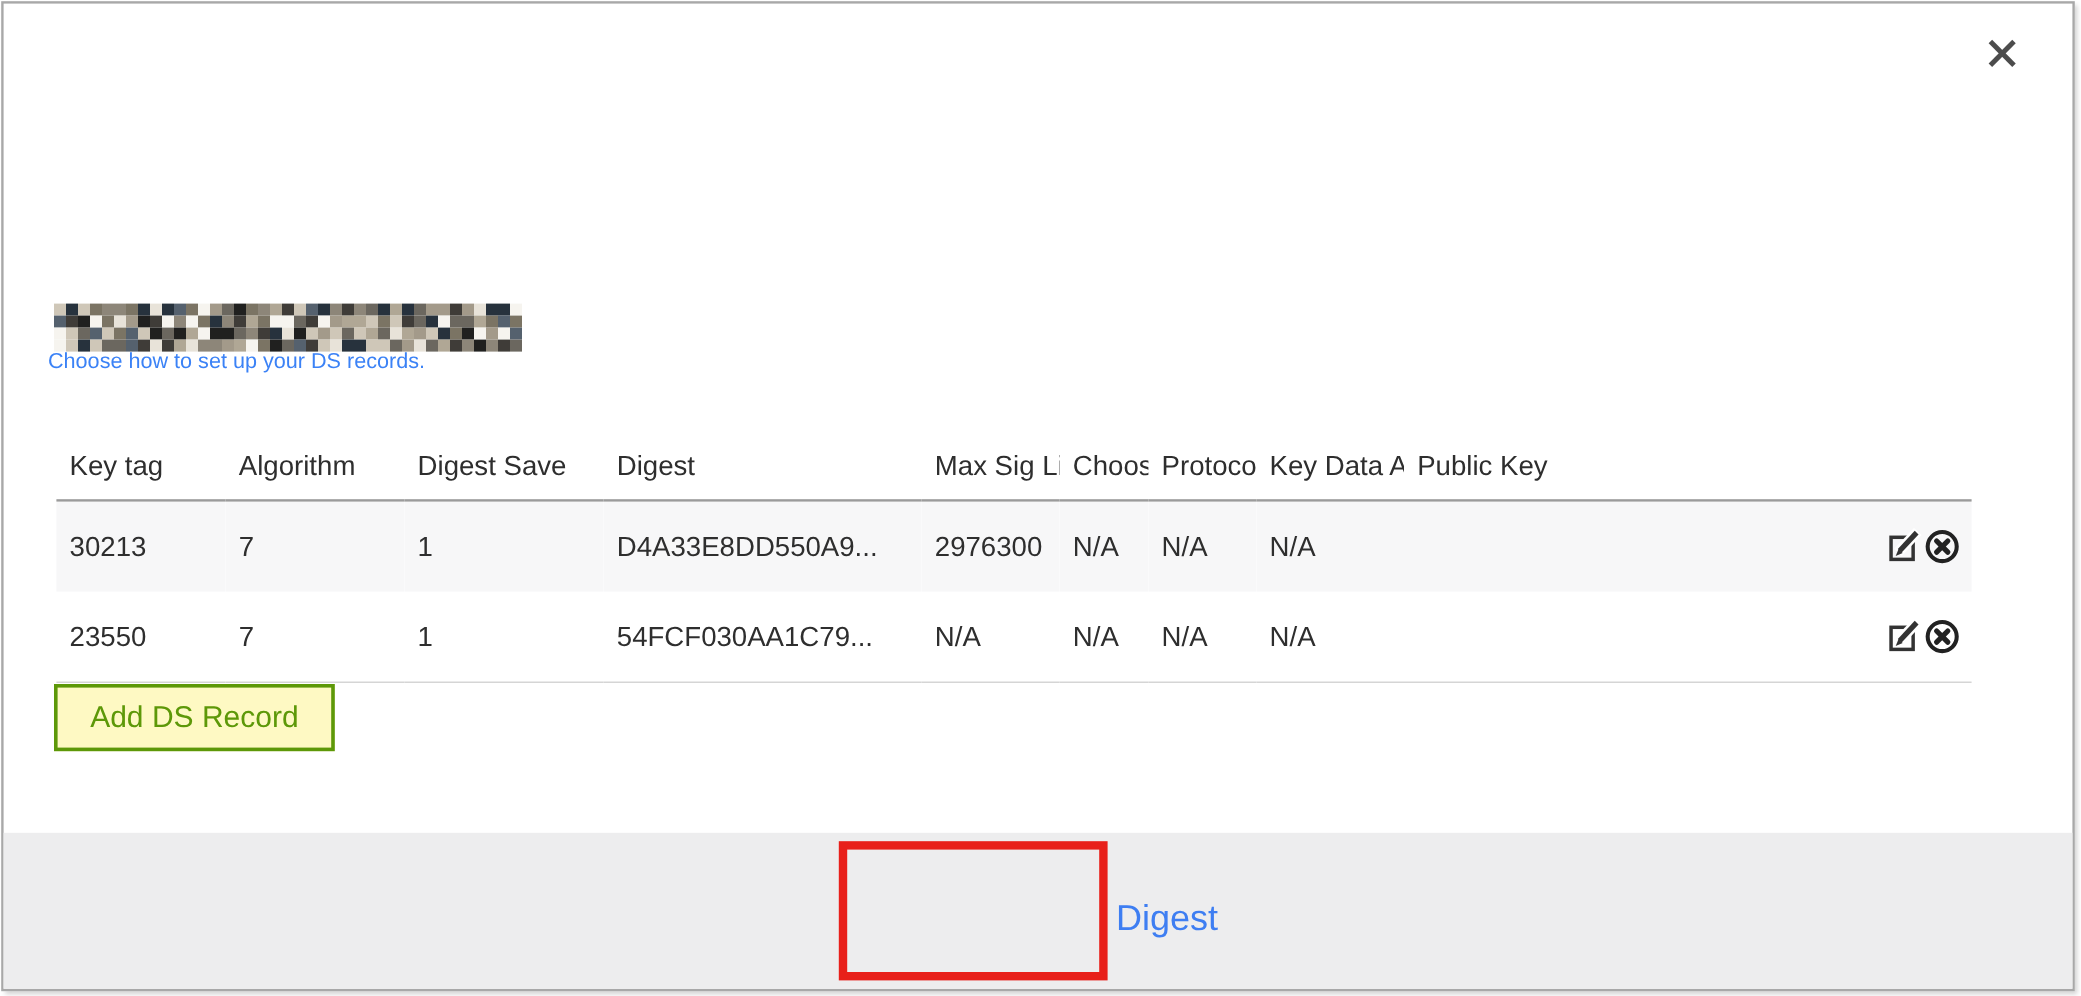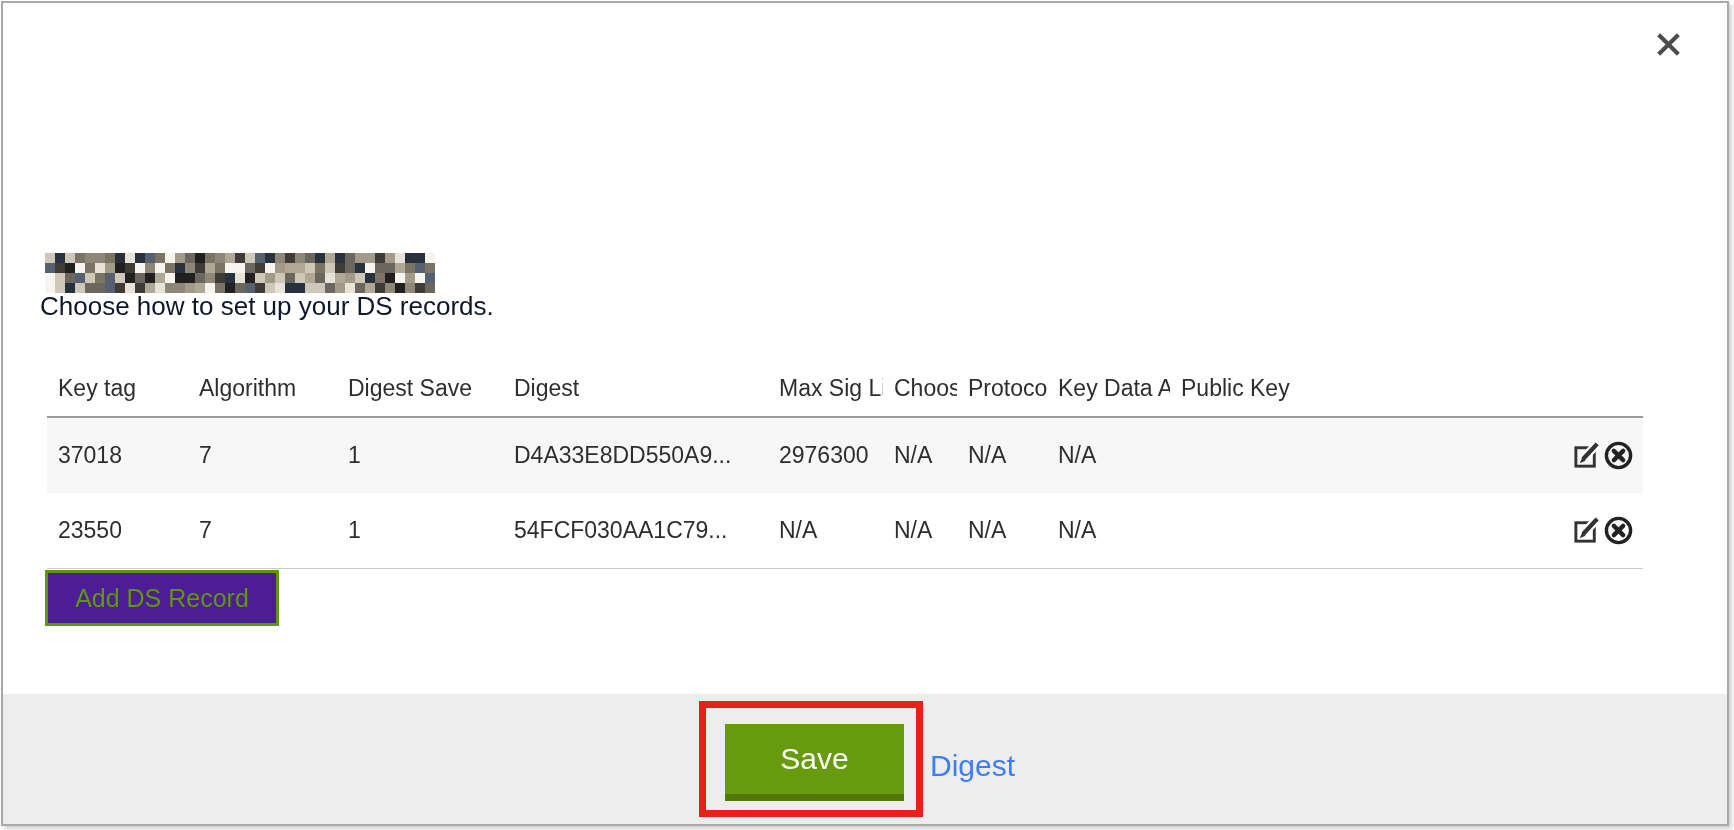--- a/index.html
+++ b/index.html
@@ -26,21 +26,21 @@
     display: flex; align-items: center; justify-content: center;
   }
   .redacted-domain {
     position: absolute; left: 42px; top: 250px;
     display: grid;
     grid-template-columns: repeat(39, 10px);
     grid-auto-rows: 10px;
   }
   .instruction {
     position: absolute; left: 37px; top: 288px;
-    font-size: 26px; color: #0f172a; white-space: nowrap;
+    font-size: 18px; color: #3b82f6; white-space: nowrap;
   }
   .ds-table-wrap { position: absolute; left: 44px; top: 364px; width: 1596px; }
   table.ds-table { border-collapse: collapse; width: 100%; table-layout: fixed; }
   table.ds-table th {
     text-align: left; font-weight: 400; font-size: 23px; color: #2e2e2e;
     padding: 8px 0 14px 11px;
     border-bottom: 2px solid #9b9b9b;
     white-space: nowrap; overflow: hidden;
   }
   table.ds-table td {
@@ -49,21 +49,21 @@
     white-space: nowrap; overflow: hidden;
     vertical-align: middle;
   }
   table.ds-table tbody tr.striped { background: #f7f7f8; }
   table.ds-table tbody tr:last-child td { border-bottom: 1px solid #cbcbcb; }
   td.actions-cell { text-align: right; padding-right: 9px !important; }
   .row-action { display: inline-block; vertical-align: middle; cursor: pointer; line-height: 0; }
   .add-ds-btn {
     position: absolute; left: 42px; top: 567px;
     width: 234px; height: 56px;
-    background: #4c1d95;
+    background: #fef9c3;
     border: 3px solid #5d9808;
     color: #5d9808; font-size: 25px;
     display: flex; align-items: center; justify-content: center;
     cursor: pointer; font-family: inherit;
   }
   .footer {
     position: absolute; left: 0; right: 0; bottom: 0; height: 130px;
     background: #ededee;
   }
   .save-annotation {
@@ -286,21 +286,21 @@
           <th>Max Sig Life</th>
           <th>Choose</th>
           <th>Protocol</th>
           <th>Key Data Alg</th>
           <th>Public Key</th>
           <th></th>
         </tr>
       </thead>
       <tbody>
         <tr class="striped">
-          <td>37018</td>
+          <td>30213</td>
           <td>7</td>
           <td>1</td>
           <td>D4A33E8DD550A9...</td>
           <td>2976300</td>
           <td>N/A</td>
           <td>N/A</td>
           <td>N/A</td>
           <td></td>
           <td class="actions-cell">
             <span class="row-action">
@@ -347,19 +347,18 @@
           </td>
         </tr>
       </tbody>
     </table>
   </div>
 
   <button class="add-ds-btn">Add DS Record</button>
 
   <div class="footer"></div>
 
-  <button class="save-btn">Save</button>
 
   <a class="cancel-link">Digest</a>
 
   <div class="save-annotation"></div>
 
 </div>
 
 </body></html>

